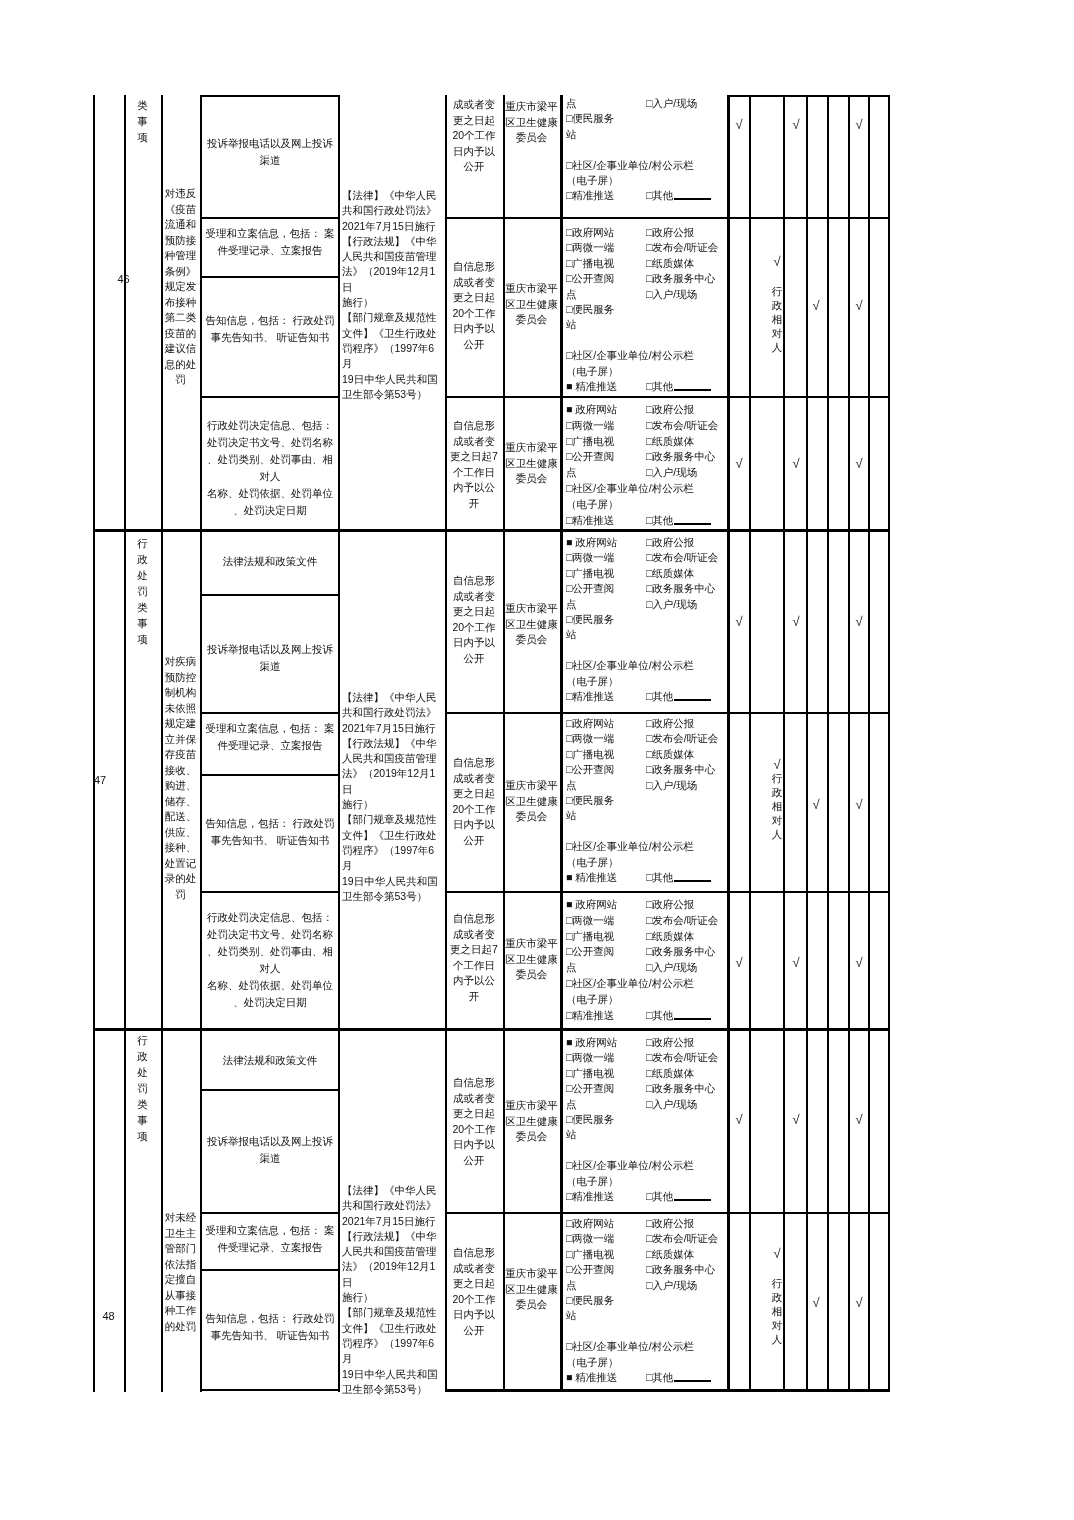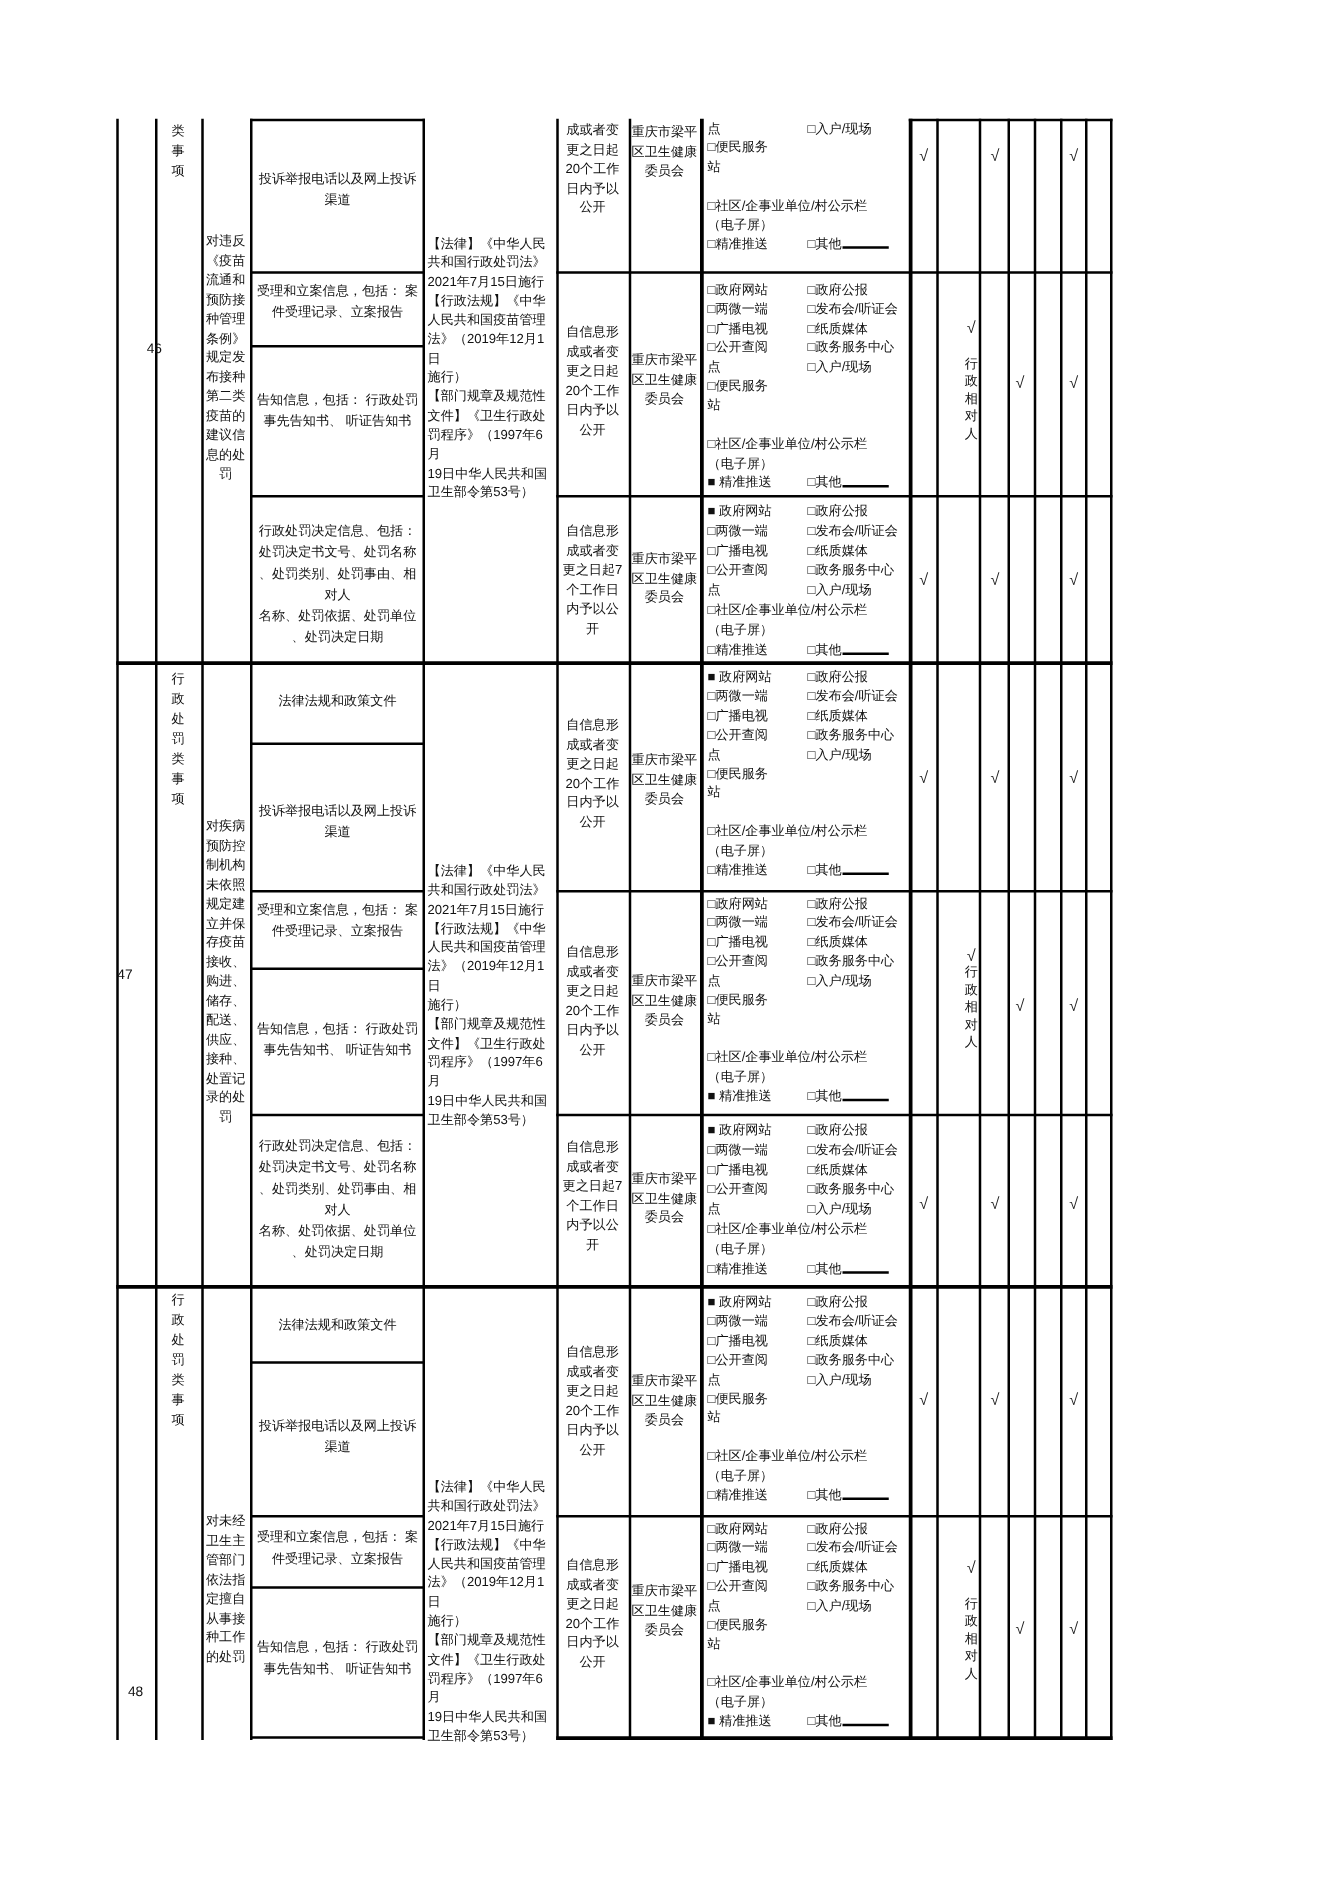--- a/index.html
+++ b/index.html
@@ -57,21 +57,21 @@
   <div class="hl" style="left:93px;top:1028px;width:797px;height:3px"></div>
   <div class="hl" style="left:200px;top:1089px;width:140px;height:2px"></div>
   <div class="hl" style="left:200px;top:1212px;width:140px;height:2px"></div>
   <div class="hl" style="left:445px;top:1212px;width:445px;height:2px"></div>
   <div class="hl" style="left:200px;top:1269px;width:140px;height:2px"></div>
   <div class="hl" style="left:200px;top:1389px;width:140px;height:2px"></div>
   <div class="hl" style="left:445px;top:1389px;width:445px;height:3px"></div>
 
   <div class="cell num" style="left:108px;top:272px;width:31px">46</div>
   <div class="cell num" style="left:93px;top:773px;width:14px">47</div>
-  <div class="cell num" style="left:93px;top:1347px;width:31px">48</div>
+  <div class="cell num" style="left:93px;top:1309px;width:31px">48</div>
 
   <div class="cell lh16" style="left:124px;top:97px;width:37px">类
 事
 项</div>
   <div class="cell lh16" style="left:124px;top:535px;width:37px">行
 政
 处
 罚
 类
 事

